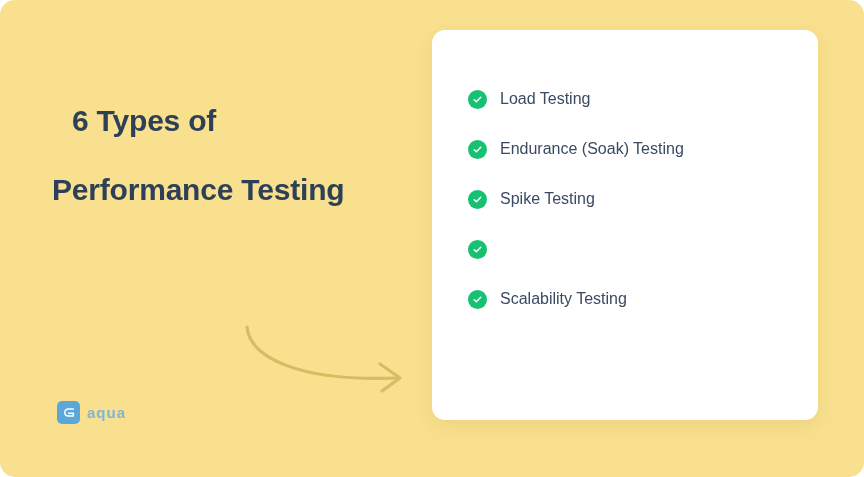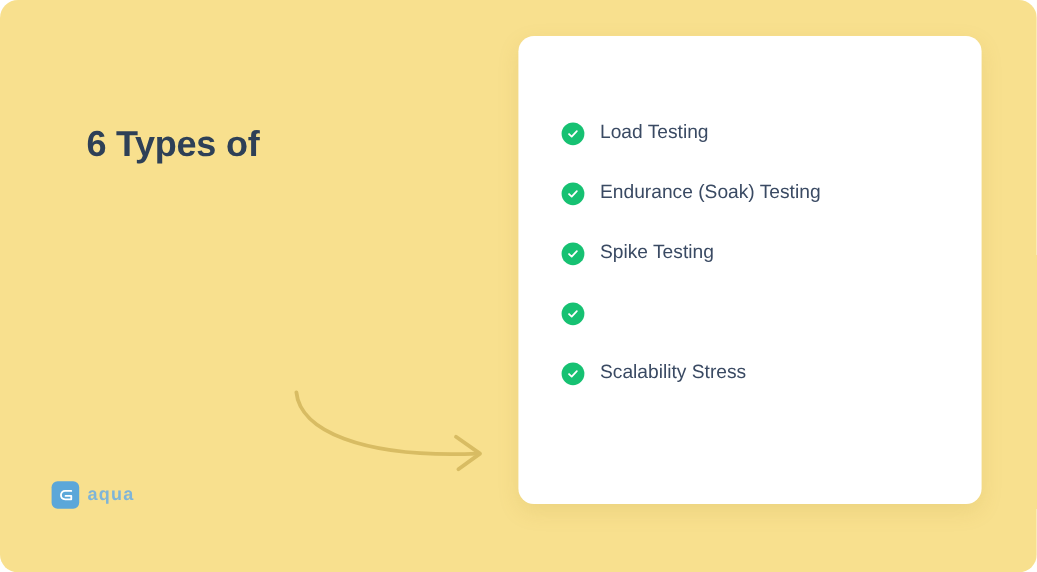--- a/index.html
+++ b/index.html
@@ -53,21 +53,21 @@
     left: 230px;
     top: 310px;
     width: 190px;
     height: 90px;
     pointer-events: none;
   }
 
   
   .logo {
     position: absolute;
-    left: 43px;
+    left: 57px;
     top: 401px;
     display: flex;
     align-items: center;
     gap: 7px;
   }
   .logo-mark {
     width: 23px;
     height: 23px;
     border-radius: 5px;
     background: #5BA7D9;
@@ -92,21 +92,21 @@
     width: 386px;
     height: 390px;
     background: #ffffff;
     border-radius: 13px;
     box-shadow: 0 6px 18px rgba(160, 130, 40, 0.13);
     box-sizing: border-box;
   }
   .check-list {
     position: absolute;
     left: 36px;
-    top: 56px;
+    top: 44px;
     right: 18px;
     margin: 0;
     padding: 0;
     list-style: none;
   }
   .check-item {
     display: flex;
     align-items: center;
     height: 50px;
     gap: 13px;
@@ -130,20 +130,21 @@
 </style>
 </head>
 <body>
 
 <div class="slide">
 
   <div class="left-col">
 
     <div class="headline">
       <div class="headline-line line-1">6 Types of</div>
+      <div class="headline-line line-2">Performance Testing</div>
     </div>
 
     <div class="arrow-wrap">
       <svg width="190" height="90" viewBox="0 0 190 90" fill="none" xmlns="http://www.w3.org/2000/svg">
         <path d="M17 17 C 20 48, 70 72, 168 68" stroke="#D8BC63" stroke-width="3.2" stroke-linecap="round" fill="none"></path>
         <path d="M150 54 L 170 68 L 152 81" stroke="#D8BC63" stroke-width="3.2" stroke-linecap="round" stroke-linejoin="round" fill="none"></path>
       </svg>
     </div>
 
     <div class="logo">
@@ -195,19 +196,19 @@
           </svg>
         </span>
       </li>
 
       <li class="check-item">
         <span class="check-icon">
           <svg width="11" height="11" viewBox="0 0 12 12" fill="none" xmlns="http://www.w3.org/2000/svg">
             <path d="M2.4 6.2 L4.8 8.5 L9.5 3.6" stroke="#ffffff" stroke-width="1.6" stroke-linecap="round" stroke-linejoin="round" fill="none"></path>
           </svg>
         </span>
-        <span class="check-label">Scalability Stress</span>
+        <span class="check-label">Scalability Testing</span>
       </li>
 
     </ul>
   </div>
 
 </div>
 
 </body></html>

